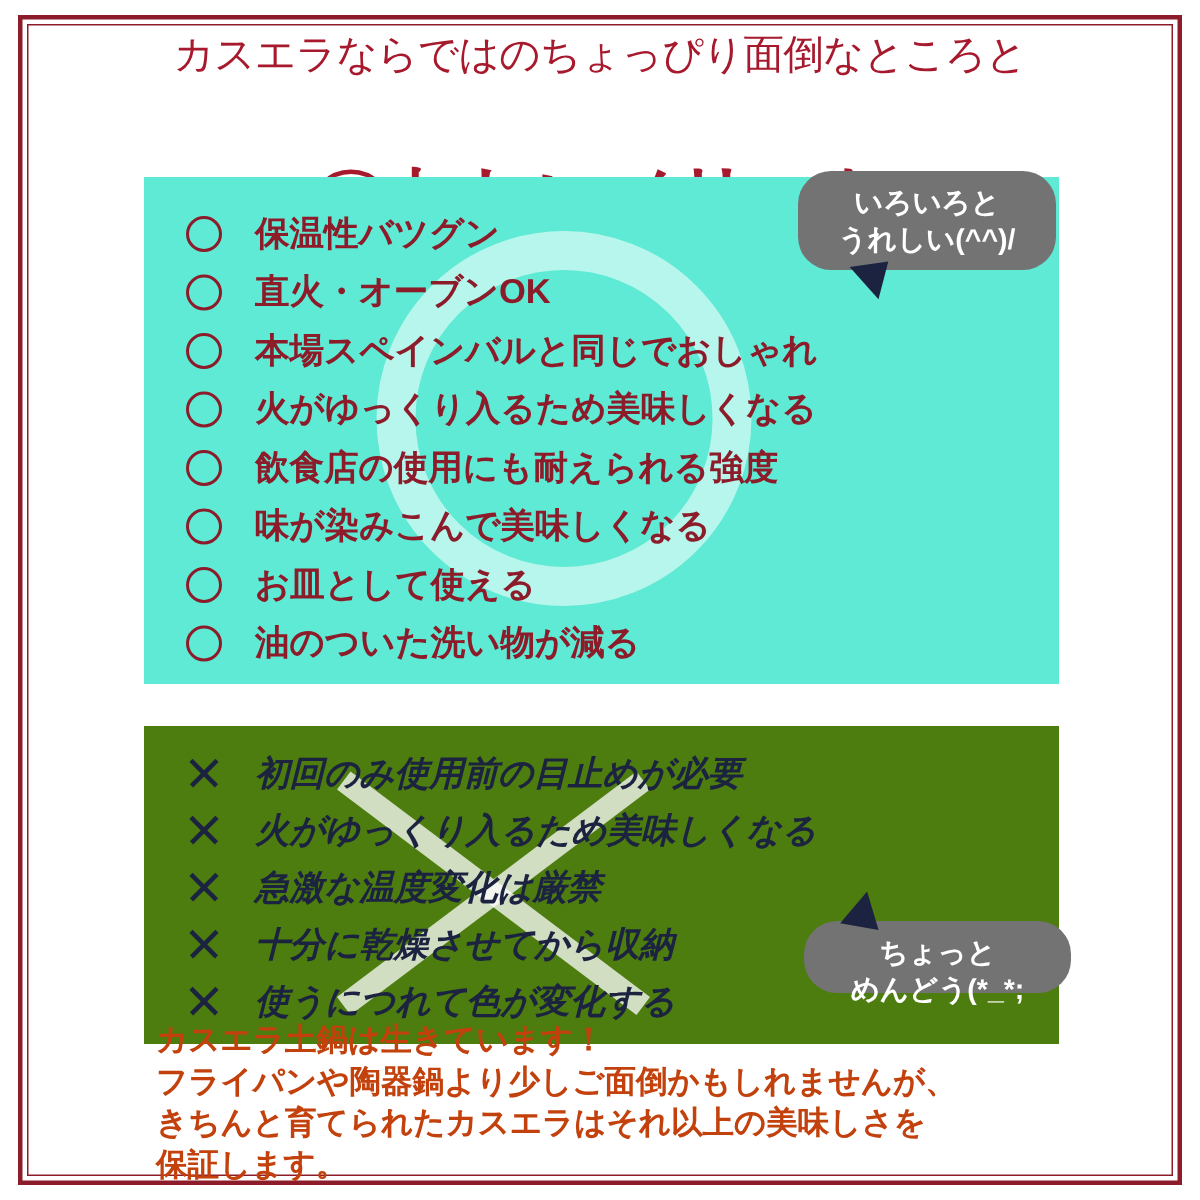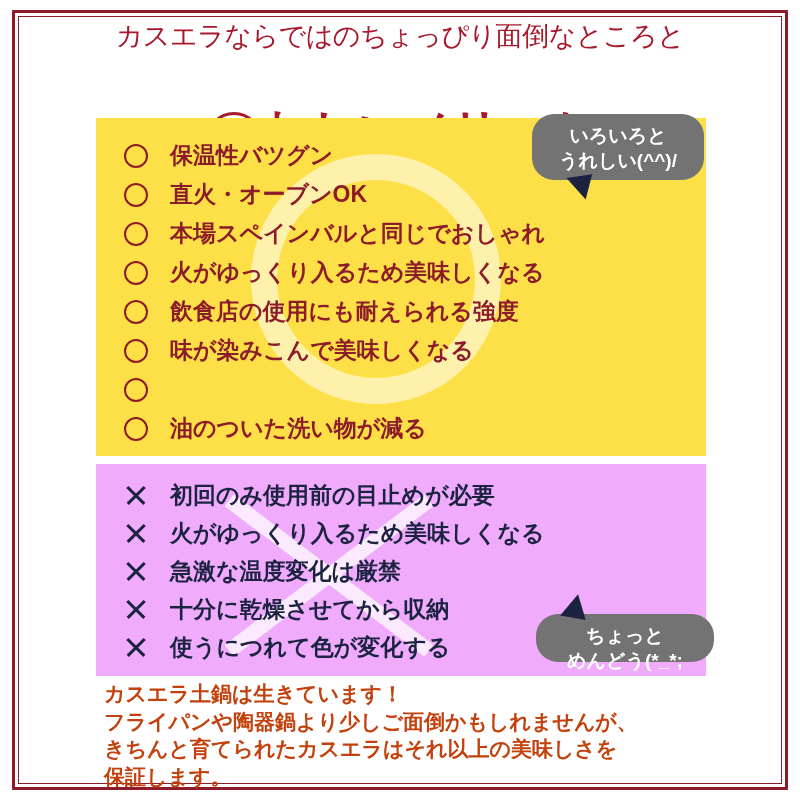--- a/index.html
+++ b/index.html
@@ -79,21 +79,21 @@
     margin-right: 2px;
   }
 
   
   .merits {
     position: absolute;
     left: 96px;
     top: 118px;
     width: 610px;
     height: 338px;
-    background: #fde047;
+    background: #5eead4;
     overflow: hidden;
   }
   
   .ring {
     position: absolute;
     left: 155px;
     top: 36px;
     width: 250px;
     height: 250px;
     border: 26px solid rgba(255,255,255,0.55);
@@ -123,25 +123,26 @@
     border-radius: 50%;
     box-sizing: border-box;
     margin-right: 22px;
     flex: 0 0 auto;
   }
 
   
   .demerits {
     position: absolute;
     left: 96px;
-    top: 464px;
+    top: 484px;
     width: 610px;
     height: 212px;
-    background: #f0abfc;
+    background: #4d7c0f;
     overflow: hidden;
+    font-style: italic;
   }
   .cross {
     position: absolute;
     left: 118px;
     top: 16px;
     width: 230px;
     height: 180px;
     pointer-events: none;
   }
   .cross span {
@@ -288,20 +289,21 @@
       <li>
           <span class="mark-o"></span>
           <span>飲食店の使用にも耐えられる強度</span>
         </li>
       <li>
           <span class="mark-o"></span>
           <span>味が染みこんで美味しくなる</span>
         </li>
       <li>
           <span class="mark-o"></span>
+          <span>お皿として使える</span>
         </li>
       <li>
           <span class="mark-o"></span>
           <span>油のついた洗い物が減る</span>
         </li>
     </ul>
   </div>
 
   <div class="demerits">
     <div class="cross">

